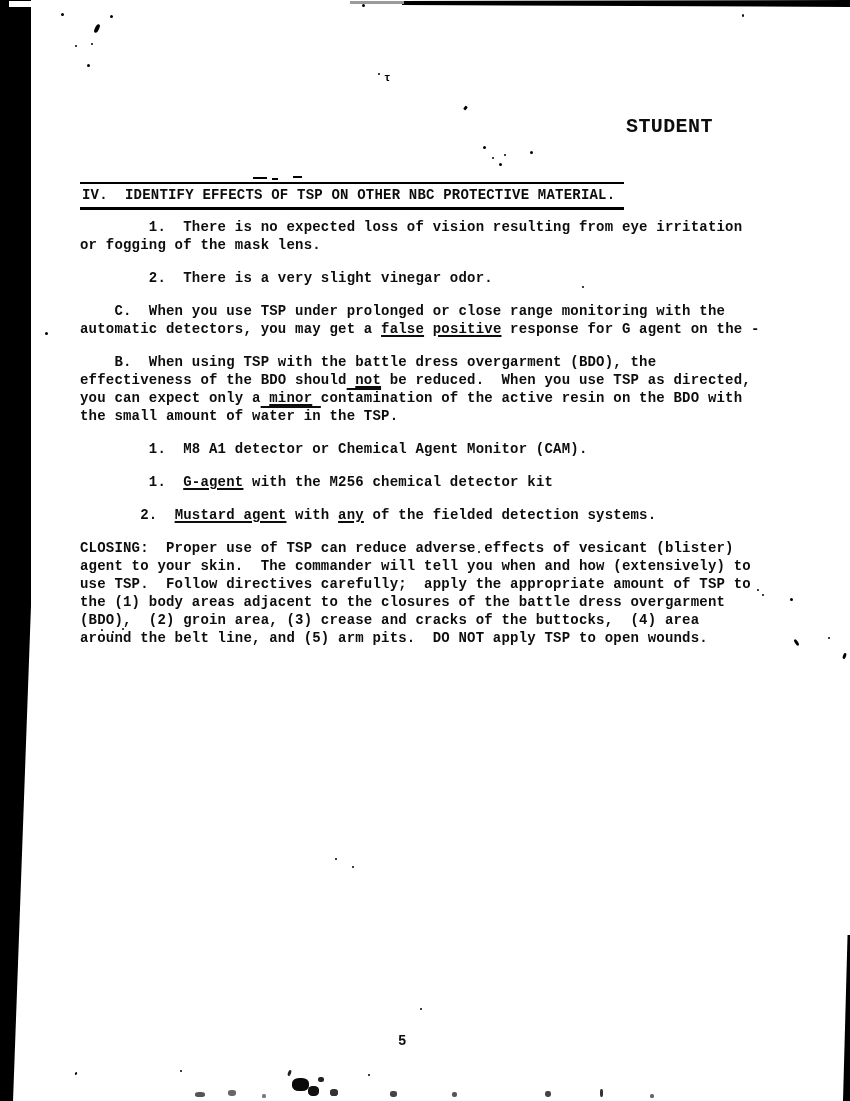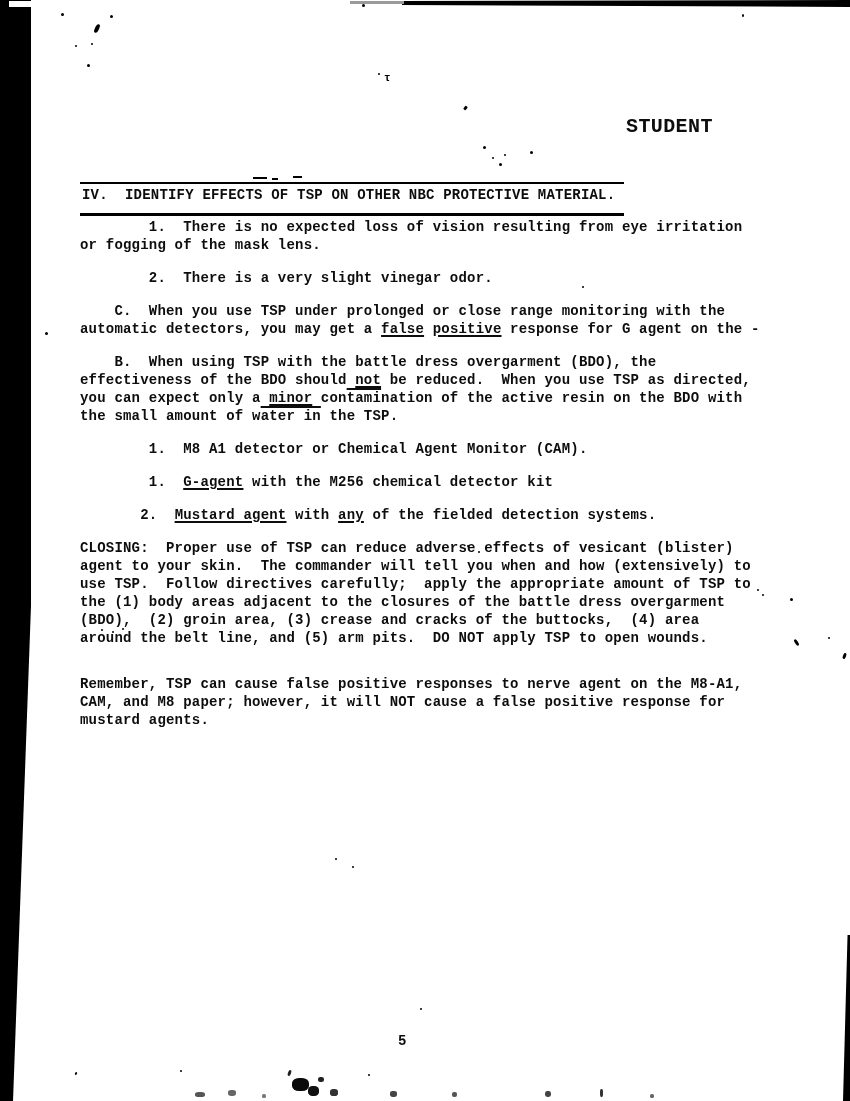--- a/index.html
+++ b/index.html
@@ -15,27 +15,27 @@
   .top-bar{position:absolute;left:402px;top:0;width:448px;height:7px;background:#000;
     clip-path:polygon(0 1px,100% 0,100% 7px,0 5px);}
   .top-bar-faint{position:absolute;left:350px;top:1px;width:54px;height:3px;background:#9a9a9a;}
   .right-sliver{position:absolute;right:0;top:935px;width:7px;height:166px;background:#000;
     clip-path:polygon(65% 0,100% 0,100% 100%,0 100%);}
   
   .student{position:absolute;left:626px;top:115px;font-size:20px;font-weight:700;letter-spacing:.4px;}
   .heading{
     position:absolute;left:80px;top:182px;width:540px;
     border-top:2px solid #000;border-bottom:3px solid #000;
-    padding:3px 2px 10px 2px;font-size:14px;font-weight:700;letter-spacing:.2px;white-space:pre;
+    padding:3px 2px 4px 2px;font-size:14px;font-weight:700;letter-spacing:.2px;white-space:pre;
   }
   .rule-dash{position:absolute;background:#000;}
   .docbody{position:absolute;left:80px;top:218px;width:705px;}
   .docbody p{white-space:pre-wrap;margin:0 0 15px 0;font-size:14px;line-height:18px;
     letter-spacing:.2px;font-weight:700;}
-  .docbody p.tight{margin-bottom:28px;}
+  .docbody p.tight{margin-bottom:4px;}
   .u{text-decoration:underline;text-decoration-thickness:1.6px;text-underline-offset:2px;}
   .o{text-decoration:overline;text-decoration-thickness:1.5px;}
   .pageno{position:absolute;left:398px;top:1033px;font-size:14px;font-weight:700;}
   .stray-glyph{position:absolute;left:384px;top:72px;font-size:11px;font-weight:700;color:#000;}
   .sp{position:absolute;background:#000;border-radius:50%;}
   .bg{position:absolute;border-radius:40%;}
 </style>
 </head>
 <body>
 
@@ -66,23 +66,20 @@
 the small amount of w</span><span class="o">ater in</span><span> the TSP.</span></p>
     <p><span>        1.  M8 A1 detector or Chemical Agent Monitor (CAM).</span></p>
     <p><span>        1.  </span><span class="u">G-agent</span><span> with the M256 chemical detector kit</span></p>
     <p><span>       2.  </span><span class="u">Mustard agent</span><span> with </span><span class="u">any</span><span> of the fielded detection systems.</span></p>
     <p class="tight"><span>CLOSING:  Proper use of TSP can reduce adverse effects of vesicant (blister)
 agent to your skin.  The commander will tell you when and how (extensively) to
 use TSP.  Follow directives carefully;  apply the appropriate amount of TSP to
 the (1) body areas adjacent to the closures of the battle dress overgarment
 (BDO),  (2) groin area, (3) crease and cracks of the buttocks,  (4) area
 around the belt line, and (5) arm pits.  DO NOT apply TSP to open wounds.</span></p>
-    <p><span>Remember, TSP can cause false positive responses to nerve agent on the M8-A1,
-CAM, and M8 paper; however, it will NOT cause a false positive response for
-mustard agents.</span></p>
   </div>
 
   <div class="pageno">5</div>
 
   <div class="stray-glyph">τ</div>
   <div class="sp" style="left:61px;top:13px;width:3px;height:3px;"></div>
   <div class="sp" style="left:110px;top:15px;width:3px;height:3px;"></div>
   <div class="sp" style="left:95px;top:24px;width:4px;height:9px;border-radius:40%;transform:rotate(25deg);"></div>
   <div class="sp" style="left:75px;top:45px;width:2px;height:2px;"></div>
   <div class="sp" style="left:91px;top:43px;width:2px;height:2px;"></div>

